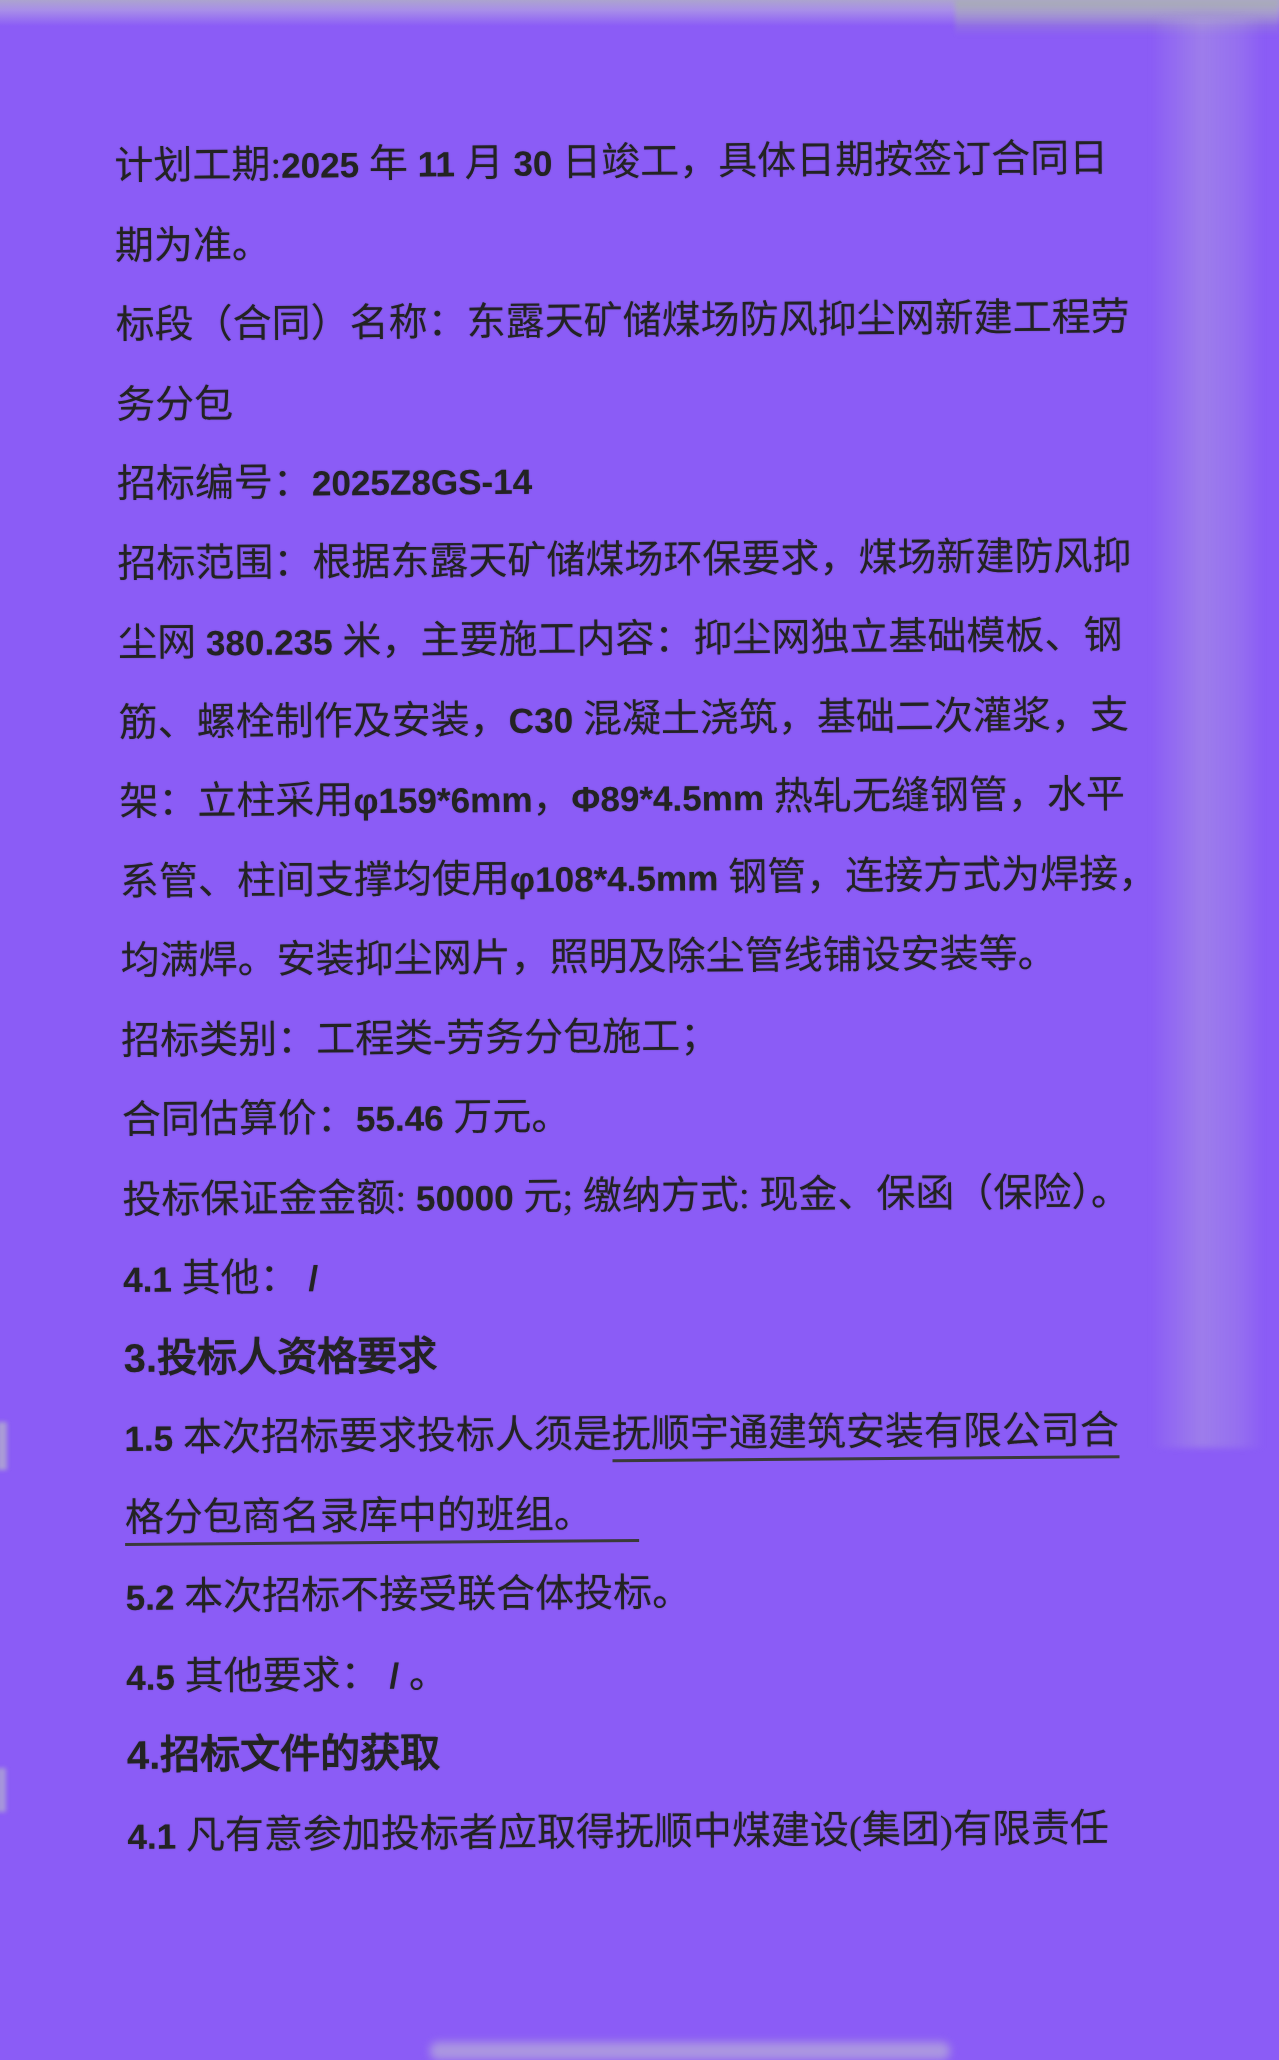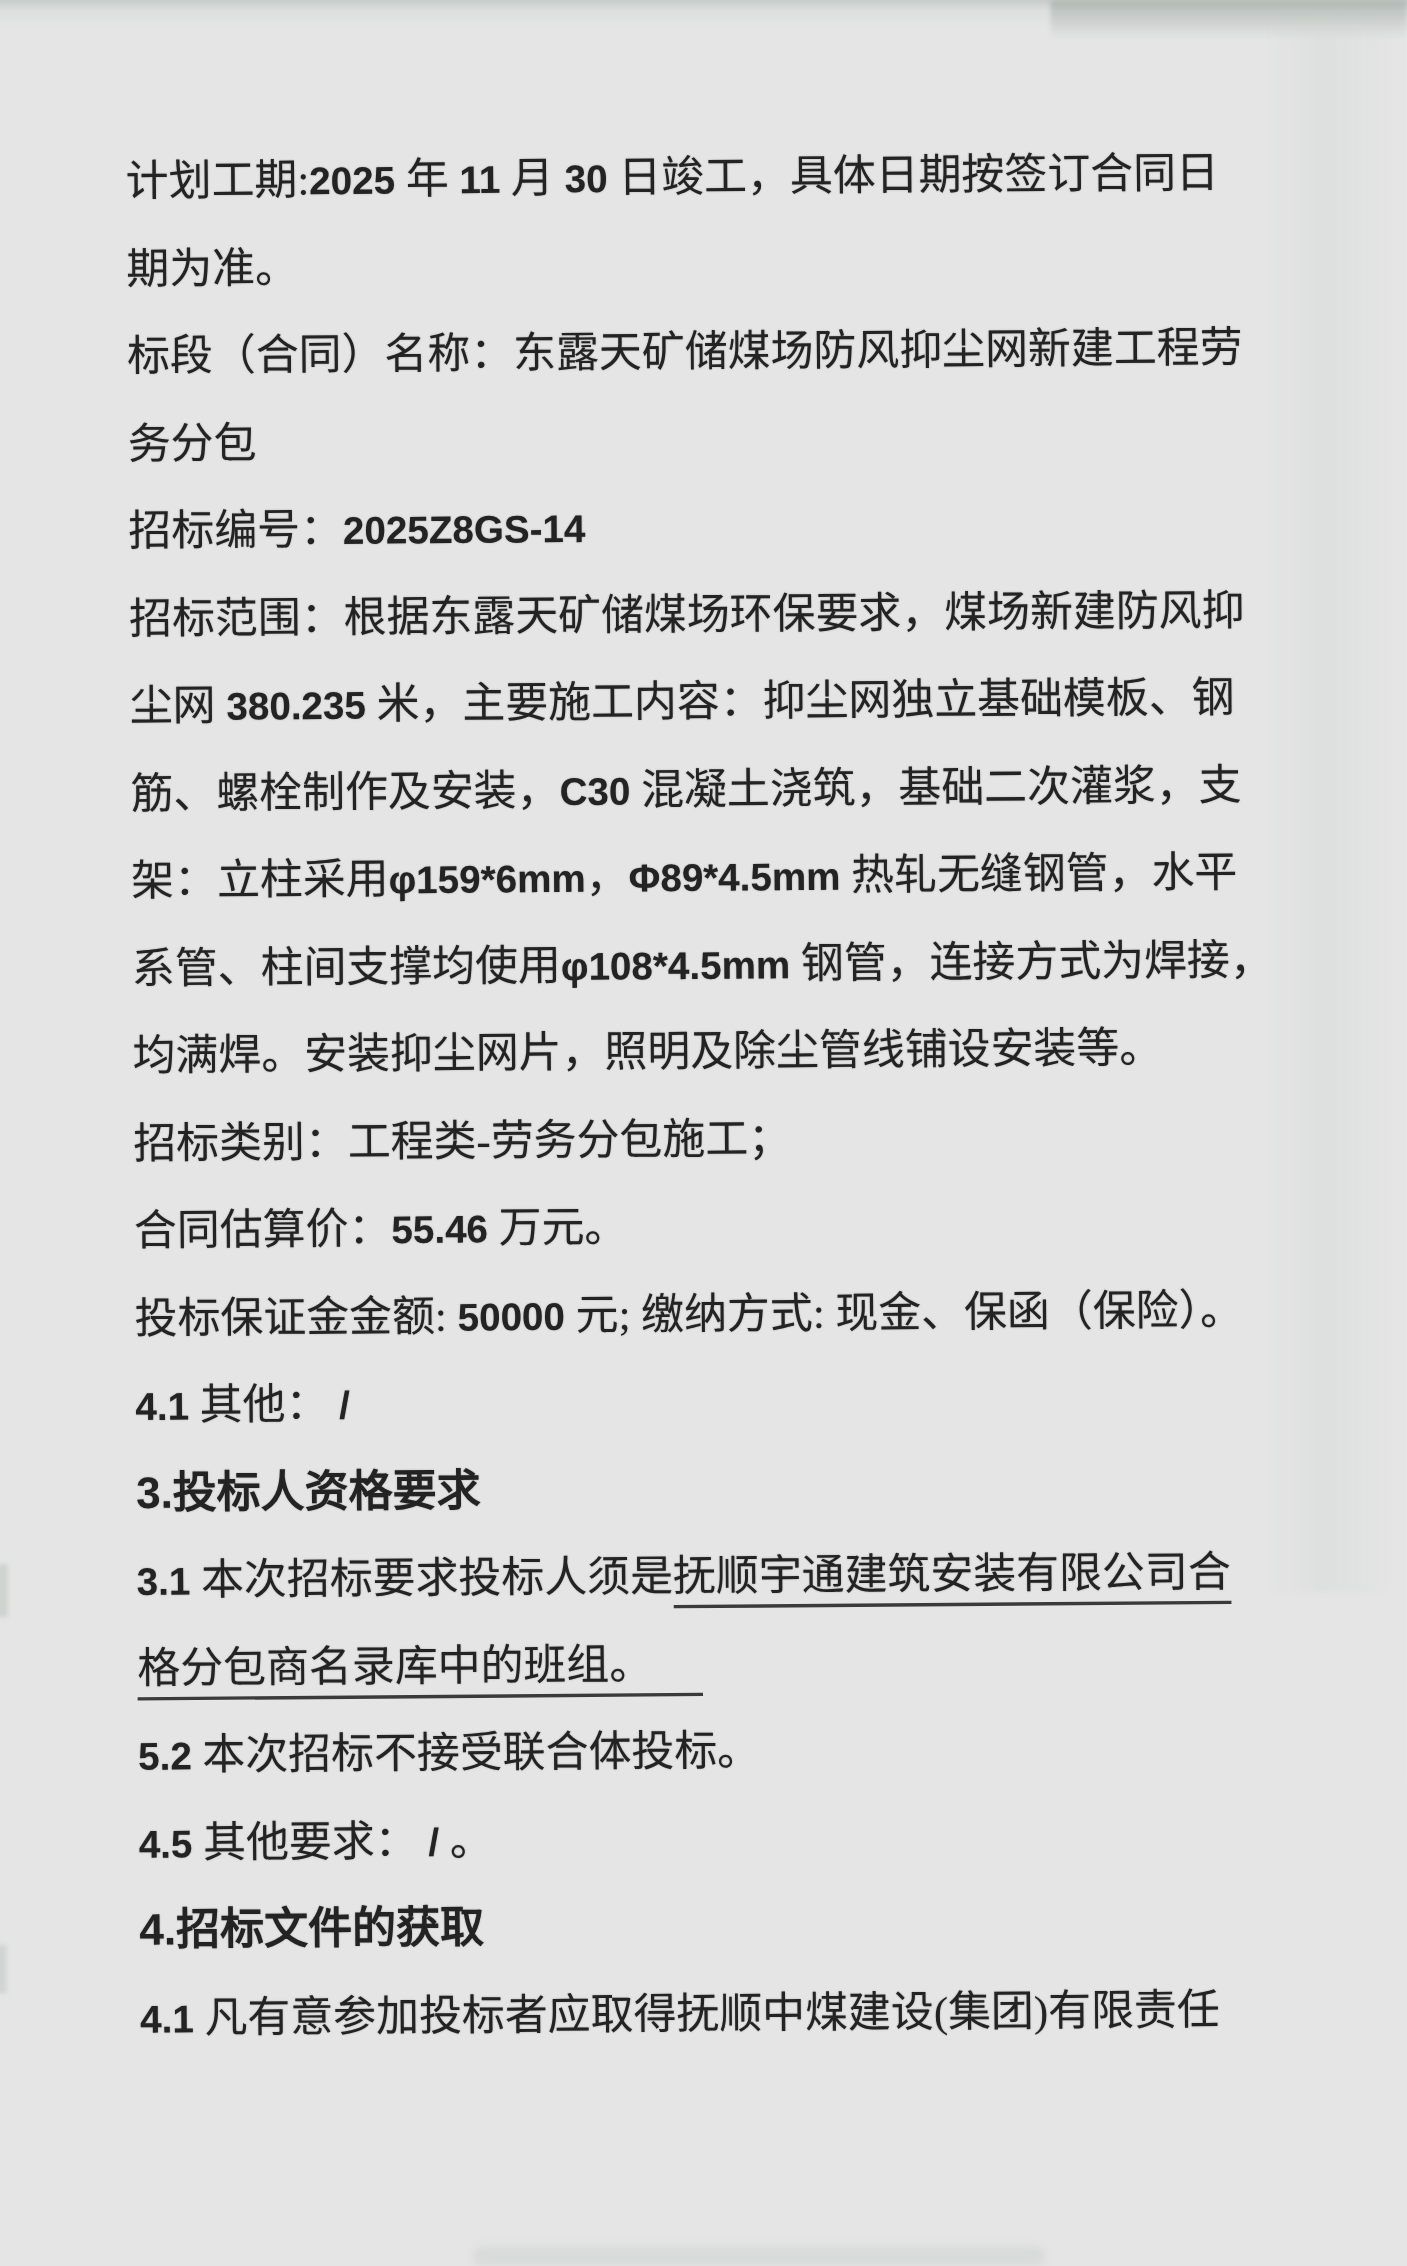--- a/index.html
+++ b/index.html
@@ -5,21 +5,21 @@
   html,body{margin:0;padding:0;}
   body{
     width:1279px;height:2060px;
     background:#ffffff;
     overflow:hidden;
     position:relative;
     font-family:"Liberation Serif","DejaVu Serif",serif;
   }
   .photo{
     position:absolute;inset:0;
-    background:#e5e5e5;
+    background:#8b5cf6;
   }
   
   .top-strip{
     position:absolute;top:0;left:0;right:0;height:26px;
     background:linear-gradient(180deg, rgba(186,194,190,0.70) 0%, rgba(210,216,213,0.40) 40%, rgba(255,255,255,0) 100%);
   }
   .top-strip-right{
     position:absolute;top:0;left:955px;right:0;height:36px;
     background:linear-gradient(180deg, rgba(168,177,173,0.75), rgba(255,255,255,0));
     filter:blur(2px);
@@ -92,20 +92,20 @@
       <div class="doc-line"><span>尘网 </span><span class="lat">380.235</span><span> 米，主要施工内容：抑尘网独立基础模板、钢</span></div>
       <div class="doc-line"><span>筋、螺栓制作及安装，</span><span class="lat">C30</span><span> 混凝土浇筑，基础二次灌浆，支</span></div>
       <div class="doc-line"><span>架：立柱采用</span><span class="lat">φ159*6mm</span><span>，</span><span class="lat">Φ89*4.5mm</span><span> 热轧无缝钢管，水平</span></div>
       <div class="doc-line"><span>系管、柱间支撑均使用</span><span class="lat">φ108*4.5mm</span><span> 钢管，连接方式为焊接，</span></div>
       <div class="doc-line"><span>均满焊。安装抑尘网片，照明及除尘管线铺设安装等。</span></div>
       <div class="doc-line"><span>招标类别：工程类-劳务分包施工；</span></div>
       <div class="doc-line"><span>合同估算价：</span><span class="lat">55.46</span><span> 万元。</span></div>
       <div class="doc-line"><span>投标保证金金额: </span><span class="lat">50000</span><span> 元; 缴纳方式: 现金、保函（保险）。</span></div>
       <div class="doc-line"><span class="lat">4.1</span><span> 其他： </span><span class="lat">/</span></div>
       <div class="doc-line heading"><span>3.投标人资格要求</span></div>
-      <div class="doc-line"><span class="lat">3.1</span><span> 本次招标要求投标人须是</span><span class="underline">抚顺宇通建筑安装有限公司合</span></div>
+      <div class="doc-line"><span class="lat">1.5</span><span> 本次招标要求投标人须是</span><span class="underline">抚顺宇通建筑安装有限公司合</span></div>
       <div class="doc-line"><span class="underline pad-after">格分包商名录库中的班组。</span></div>
       <div class="doc-line"><span class="lat">5.2</span><span> 本次招标不接受联合体投标。</span></div>
       <div class="doc-line"><span class="lat">4.5</span><span> 其他要求： </span><span class="lat">/</span><span> 。</span></div>
       <div class="doc-line heading"><span>4.招标文件的获取</span></div>
       <div class="doc-line"><span class="lat">4.1</span><span> 凡有意参加投标者应取得抚顺中煤建设(集团)有限责任</span></div>
     </div>
 </div>
 
 </body></html>

